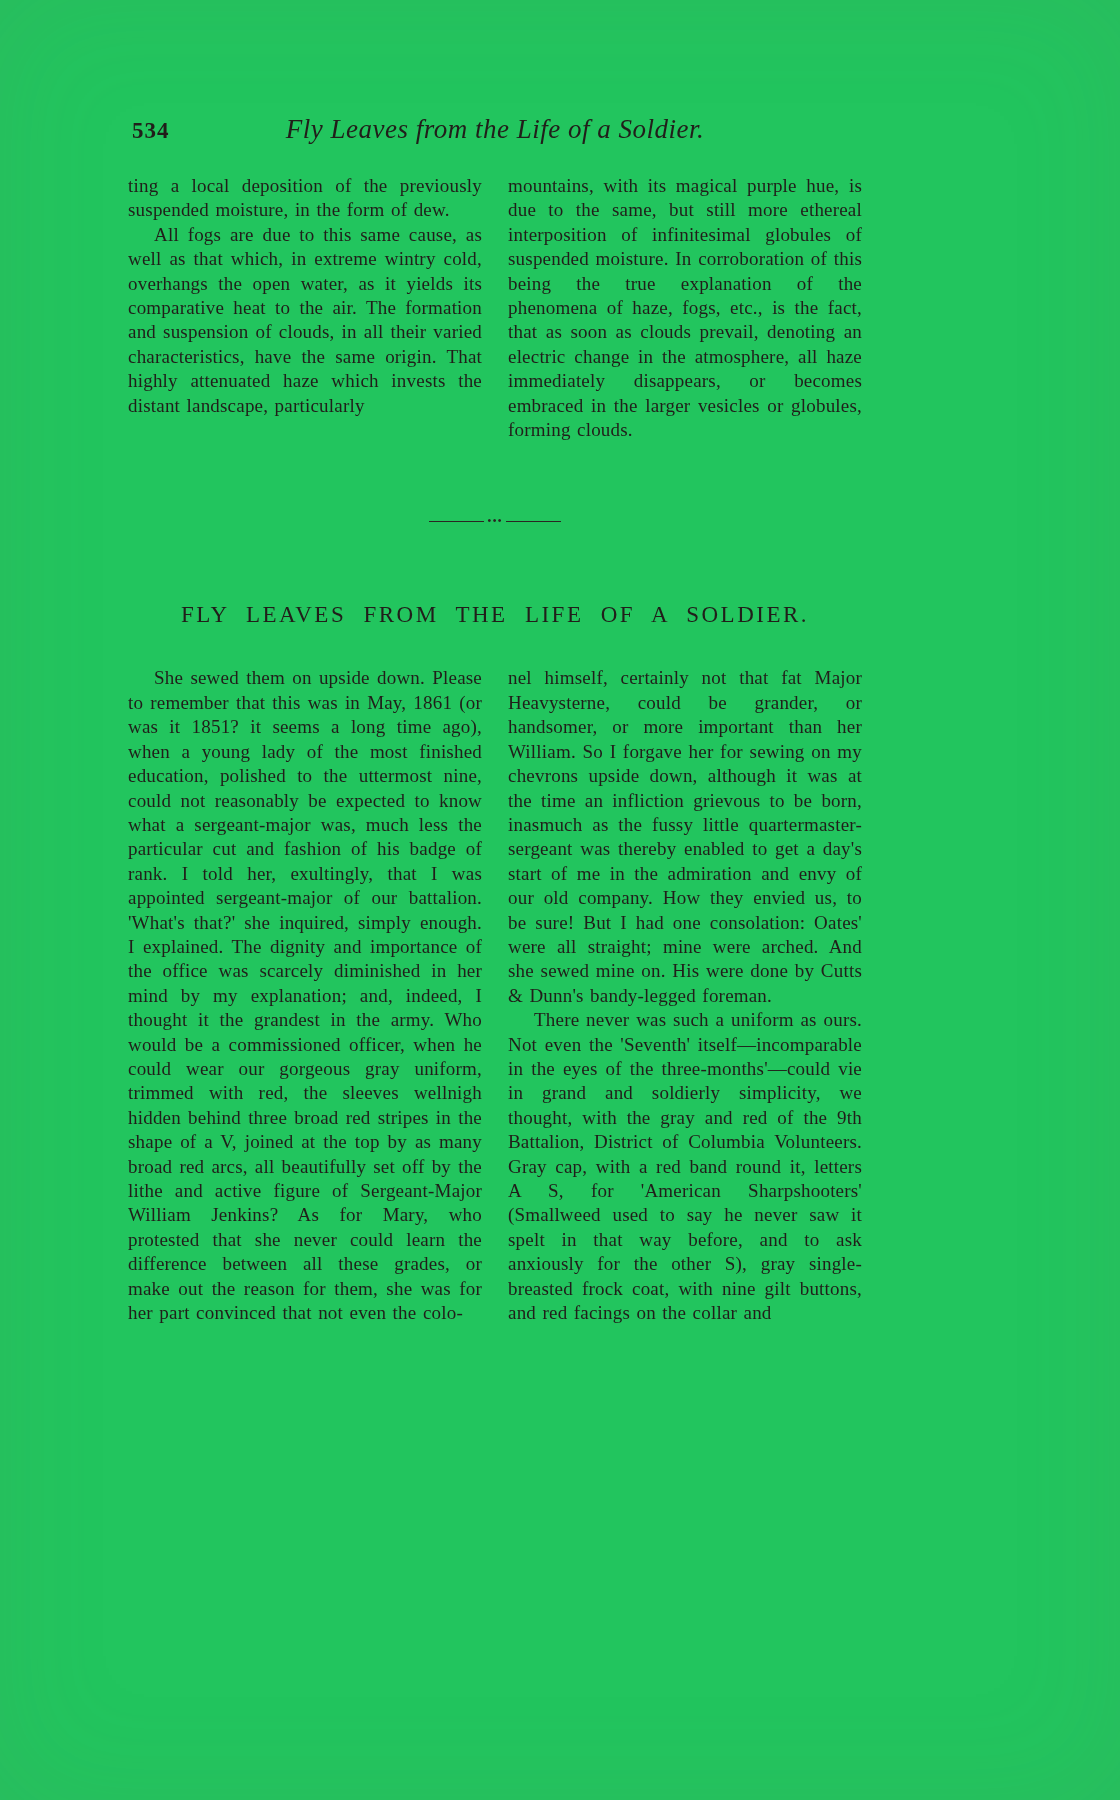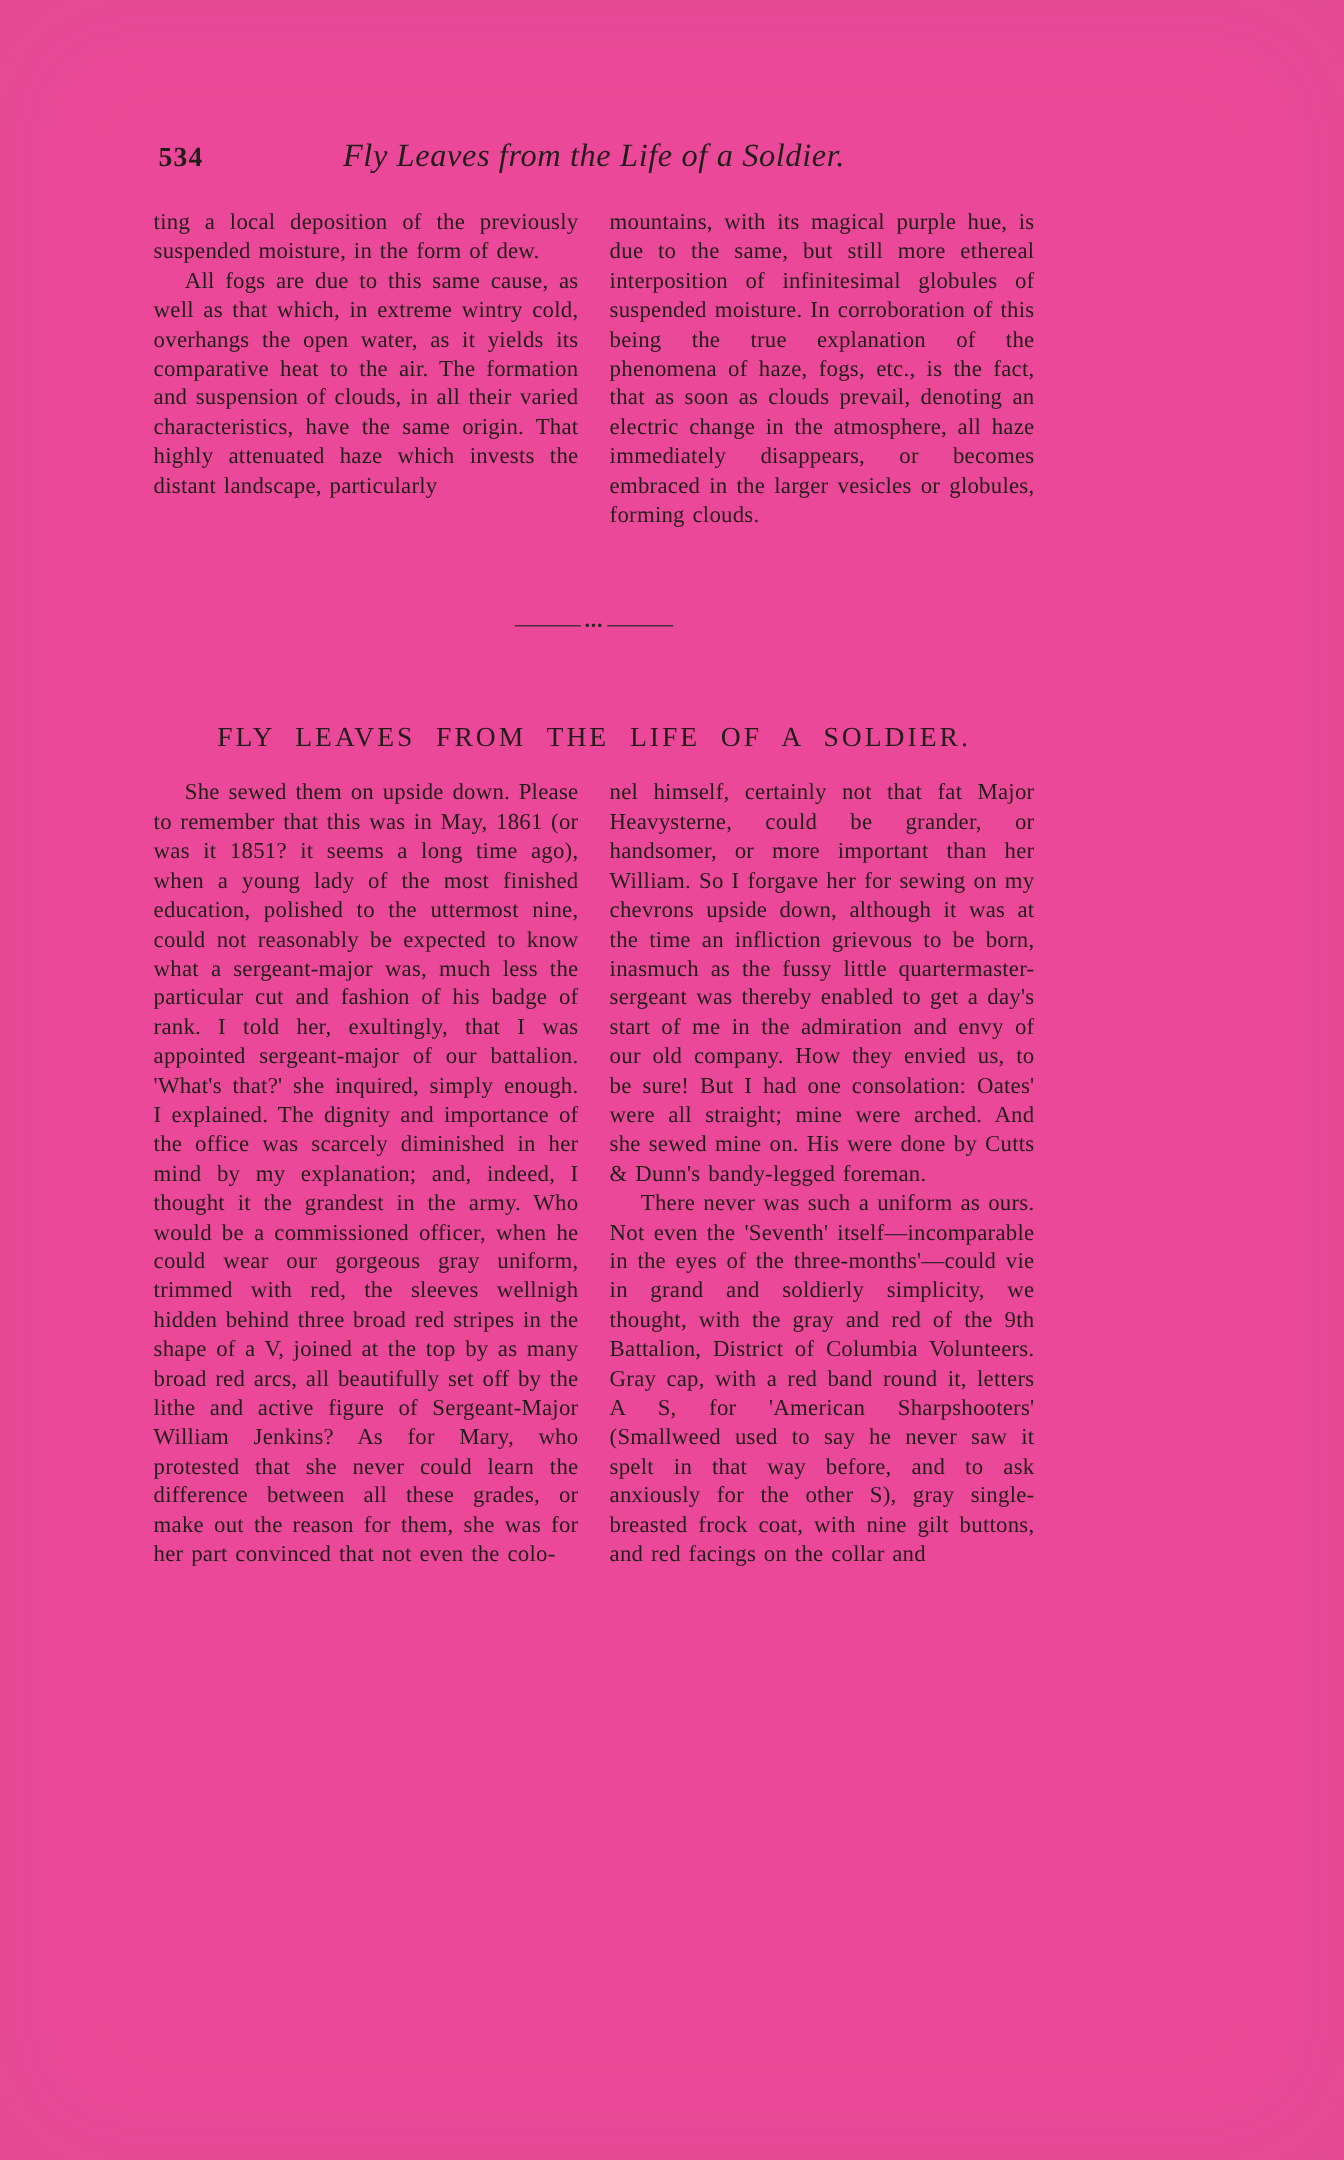--- a/index.html
+++ b/index.html
@@ -5,21 +5,21 @@
   html, body {
     margin: 0;
     padding: 0;
     background: #e9e7e2;
   }
   .page {
     position: relative;
     width: 1120px;
     height: 1800px;
     margin: 0 auto;
-    background: #ec4899;
+    background: #22c55e;
     color: #211e1a;
     font-family: "Liberation Serif", "DejaVu Serif", serif;
     overflow: hidden;
   }
   .page::after {
     
     content: "";
     position: absolute;
     inset: 0;
     pointer-events: none;
@@ -102,21 +102,21 @@
     word-spacing: 9px;
   }
   .section-subtitle {
     margin-top: 22px;
     text-align: center;
     font-size: 15px;
     letter-spacing: 4.5px;
     word-spacing: 4px;
   }
   .main-article {
-    margin-top: 21px;
+    margin-top: 38px;
     align-items: center;
   }
 </style>
 </head>
 <body>
 
 <div class="page">
   <div class="content">
 
     <div class="running-head">

